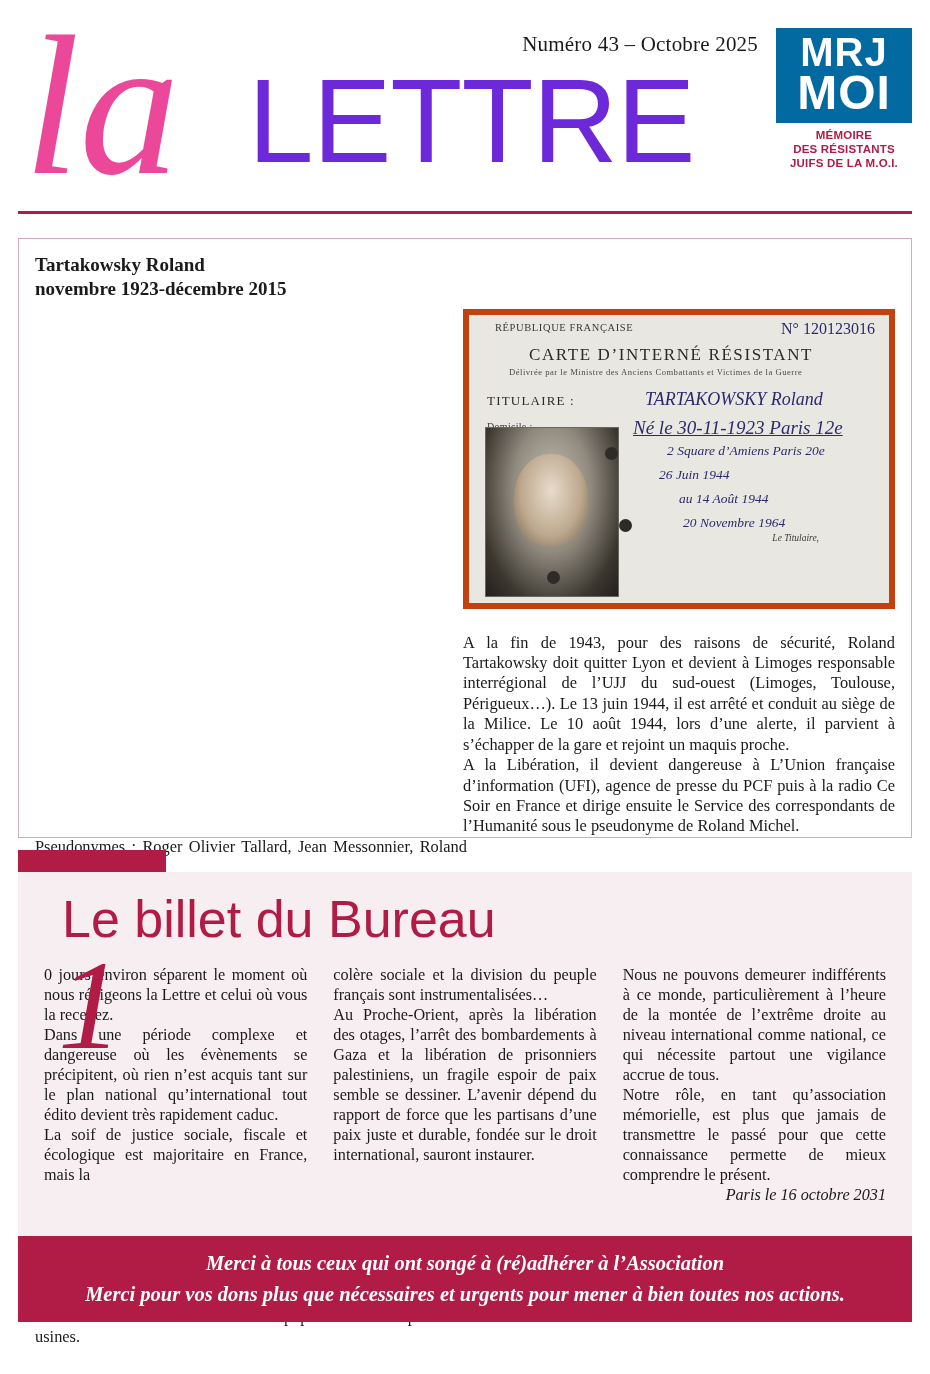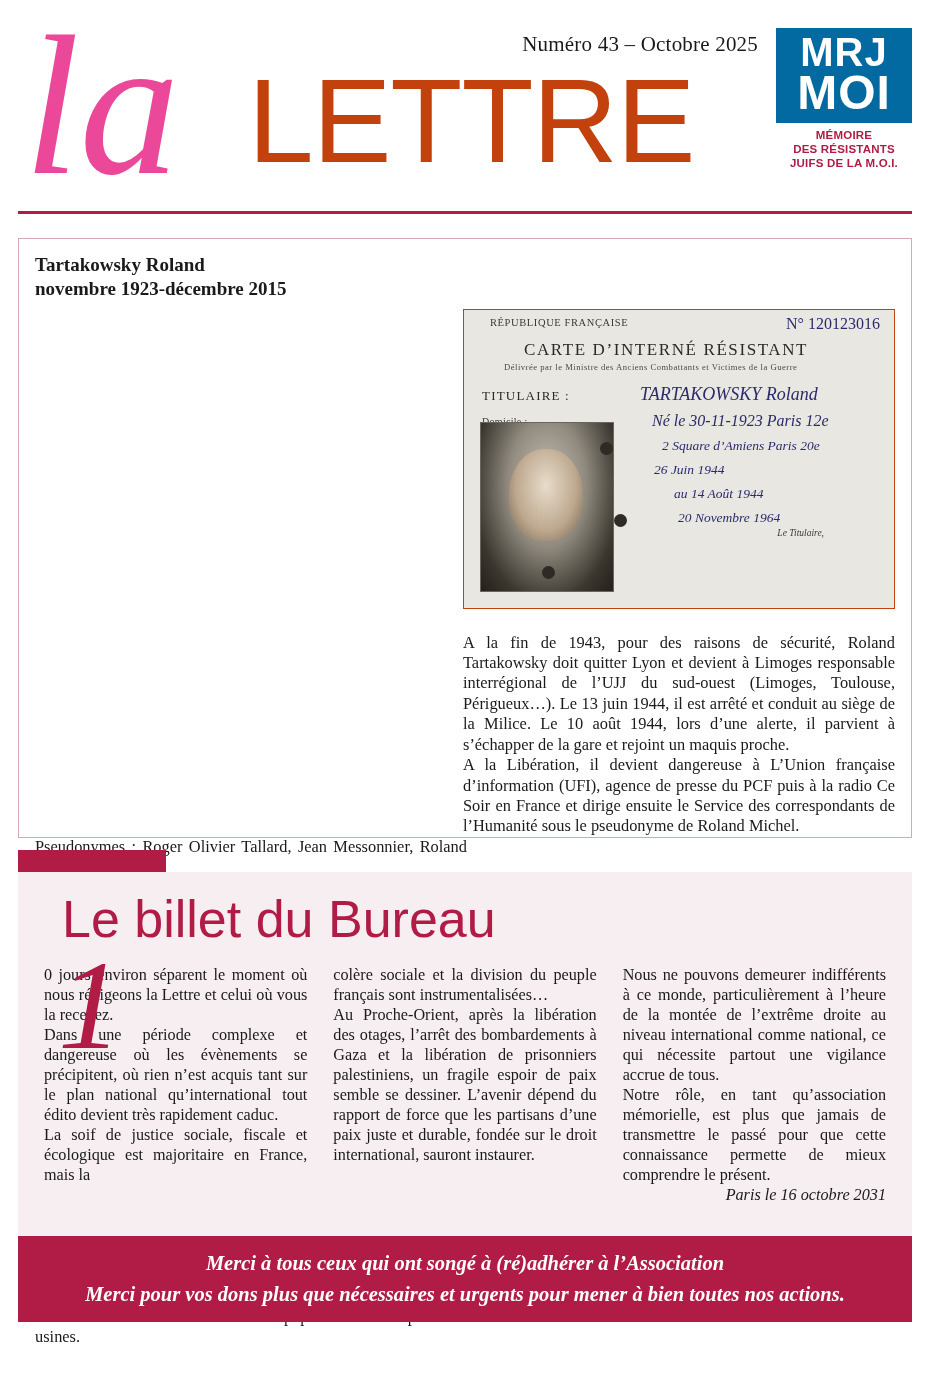--- a/index.html
+++ b/index.html
@@ -44,21 +44,21 @@
     font-weight: 400;
   }
   .title-lettre {
     position: absolute;
     left: 248px;
     top: 62px;
     font-family: "Liberation Sans", sans-serif;
     font-size: 118px;
     line-height: 118px;
     letter-spacing: -1px;
-    color: #c2410c;
+    color: #6d28d9;
     font-weight: 400;
   }
   .logo-block {
     position: absolute;
     right: 18px;
     top: 28px;
     width: 136px;
     text-align: center;
   }
   .logo-mark {
@@ -117,21 +117,21 @@
   }
   .bio-left p { margin: 0; }
   .bio-right {
     float: right;
     width: 432px;
   }
   .card-img {
     width: 432px;
     height: 300px;
     background: #e9e7e2;
-    border: 1px solid #c2410c;
+    border: 6px solid #c2410c;
     box-sizing: border-box;
     position: relative;
     overflow: hidden;
     font-family: "Liberation Serif", serif;
   }
   .card-img .cim-top {
     position: absolute; top: 7px; left: 26px;
     font-size: 10.5px; letter-spacing: 0.6px; color: #3a3a3a;
   }
   .card-img .cim-num {
@@ -152,21 +152,21 @@
     font-size: 13px; letter-spacing: 1.2px; color: #2a2a2a;
   }
   .card-img .hand {
     position: absolute;
     font-family: "Liberation Serif", serif;
     font-style: italic;
     color: #2b2b6b;
     font-size: 15px;
   }
   .card-img .hand.n1 { top: 74px; left: 176px; font-size: 18px; }
-  .card-img .hand.n2 { top: 102px; left: 188px; font-size: 16px; }
+  .card-img .hand.n2 { top: 102px; left: 164px; font-size: 19px; text-decoration: underline; }
   .card-img .hand.n3 { top: 128px; left: 190px; font-size: 13.5px; margin-left: 8px; }
   .card-img .hand.n4 { top: 152px; left: 190px; font-size: 13.5px; }
   .card-img .hand.n5 { top: 176px; left: 210px; font-size: 13.5px; }
   .card-img .hand.n6 { top: 200px; left: 214px; font-size: 13.5px; }
   .card-img .lbl {
     position: absolute;
     font-size: 10px;
     color: #3a3a3a;
     letter-spacing: 0.3px;
   }

